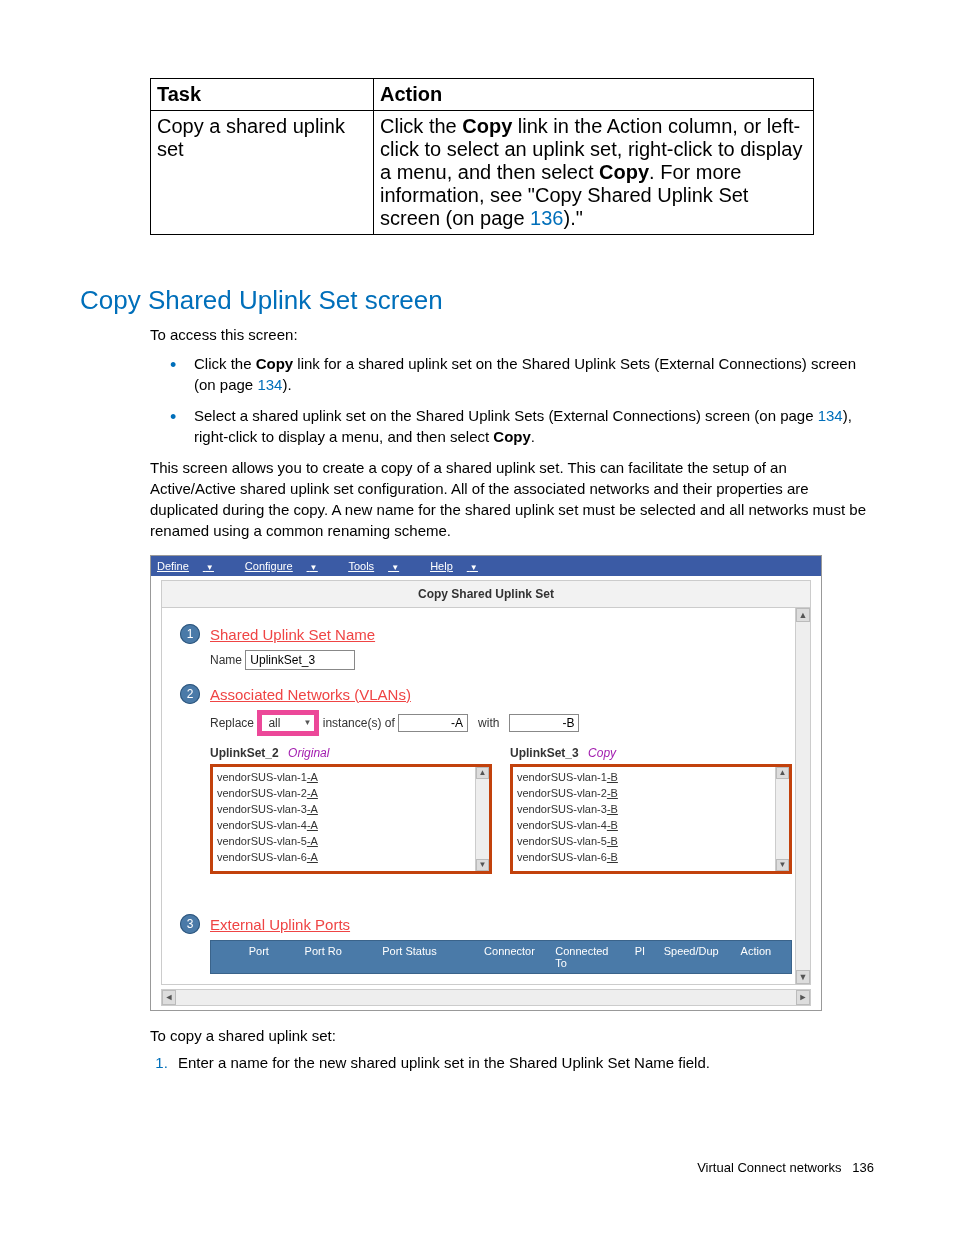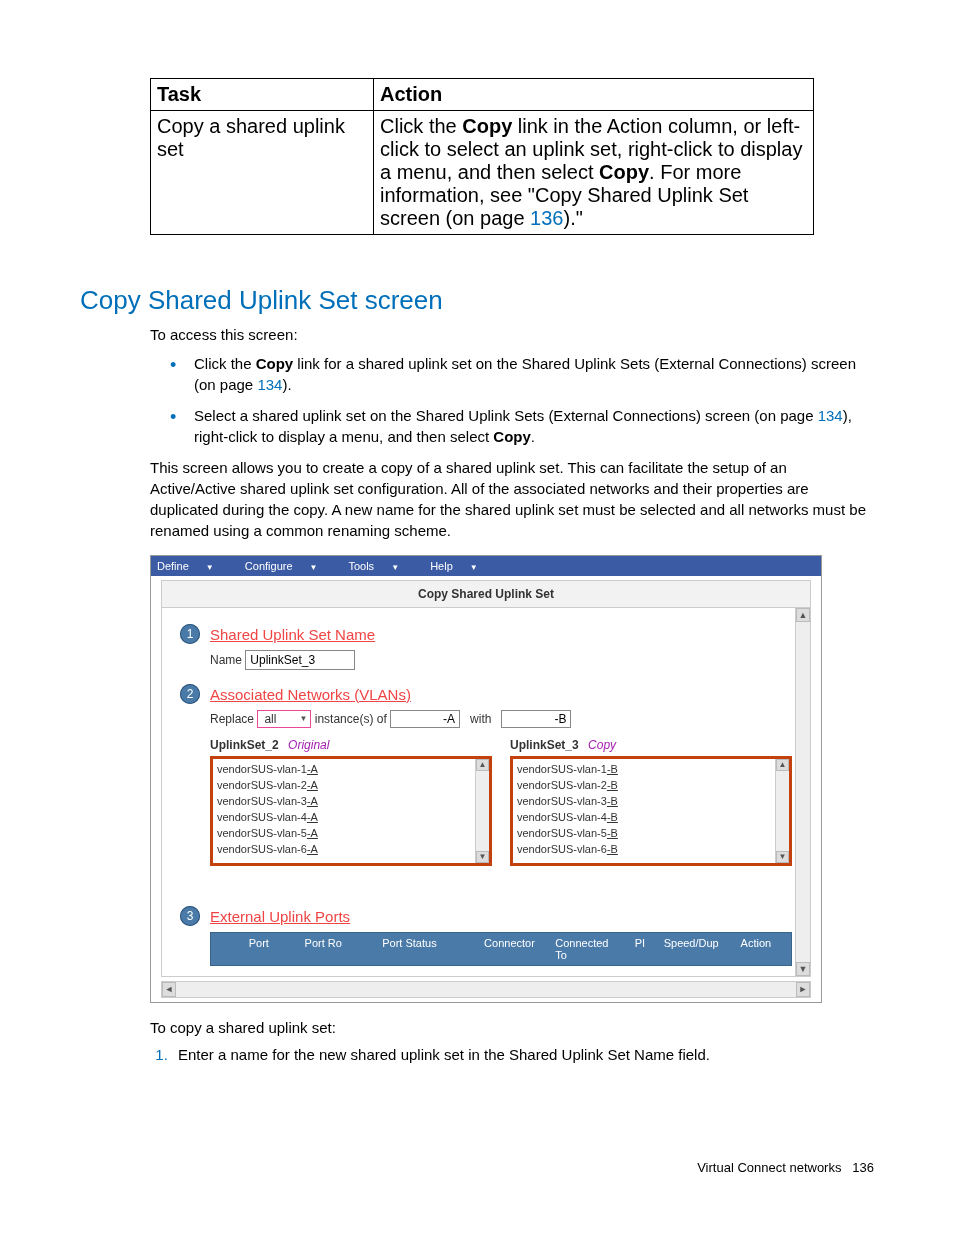--- a/index.html
+++ b/index.html
@@ -78,21 +78,21 @@
     font-size: 12px;
     color: #333;
     background: #fff;
   }
   .menubar {
     background: #3b5ba5;
     color: #fff;
     padding: 4px 6px;
     font-size: 11px;
   }
-  .menubar span { margin-right: 14px; }
+  .menubar span { margin-right: 14px; text-decoration: underline; }
   .tri { font-size: 8px; vertical-align: middle; }
   .shot-title {
     padding: 10px 14px 6px 14px;
     font-size: 17px;
     color: #444;
     display:flex;
     justify-content: space-between;
     align-items:center;
   }
   .title-icons span{
@@ -159,21 +159,21 @@
     padding:2px 4px;
     font-size:12px;
     width:100px;
   }
   .replace-row {
     margin:6px 0 10px 30px;
     font-size:12px;
   }
   .replace-row .sel {
     display:inline-block;
-    border:1px solid #ec4899;
+    border:5px solid #ec4899;
     padding:1px 16px 1px 6px;
     position:relative;
     background:#fff;
     min-width:30px;
   }
   .replace-row .sel::after{
     content:"▼";
     font-size:8px;
     position:absolute;
     right:3px;top:3px;

